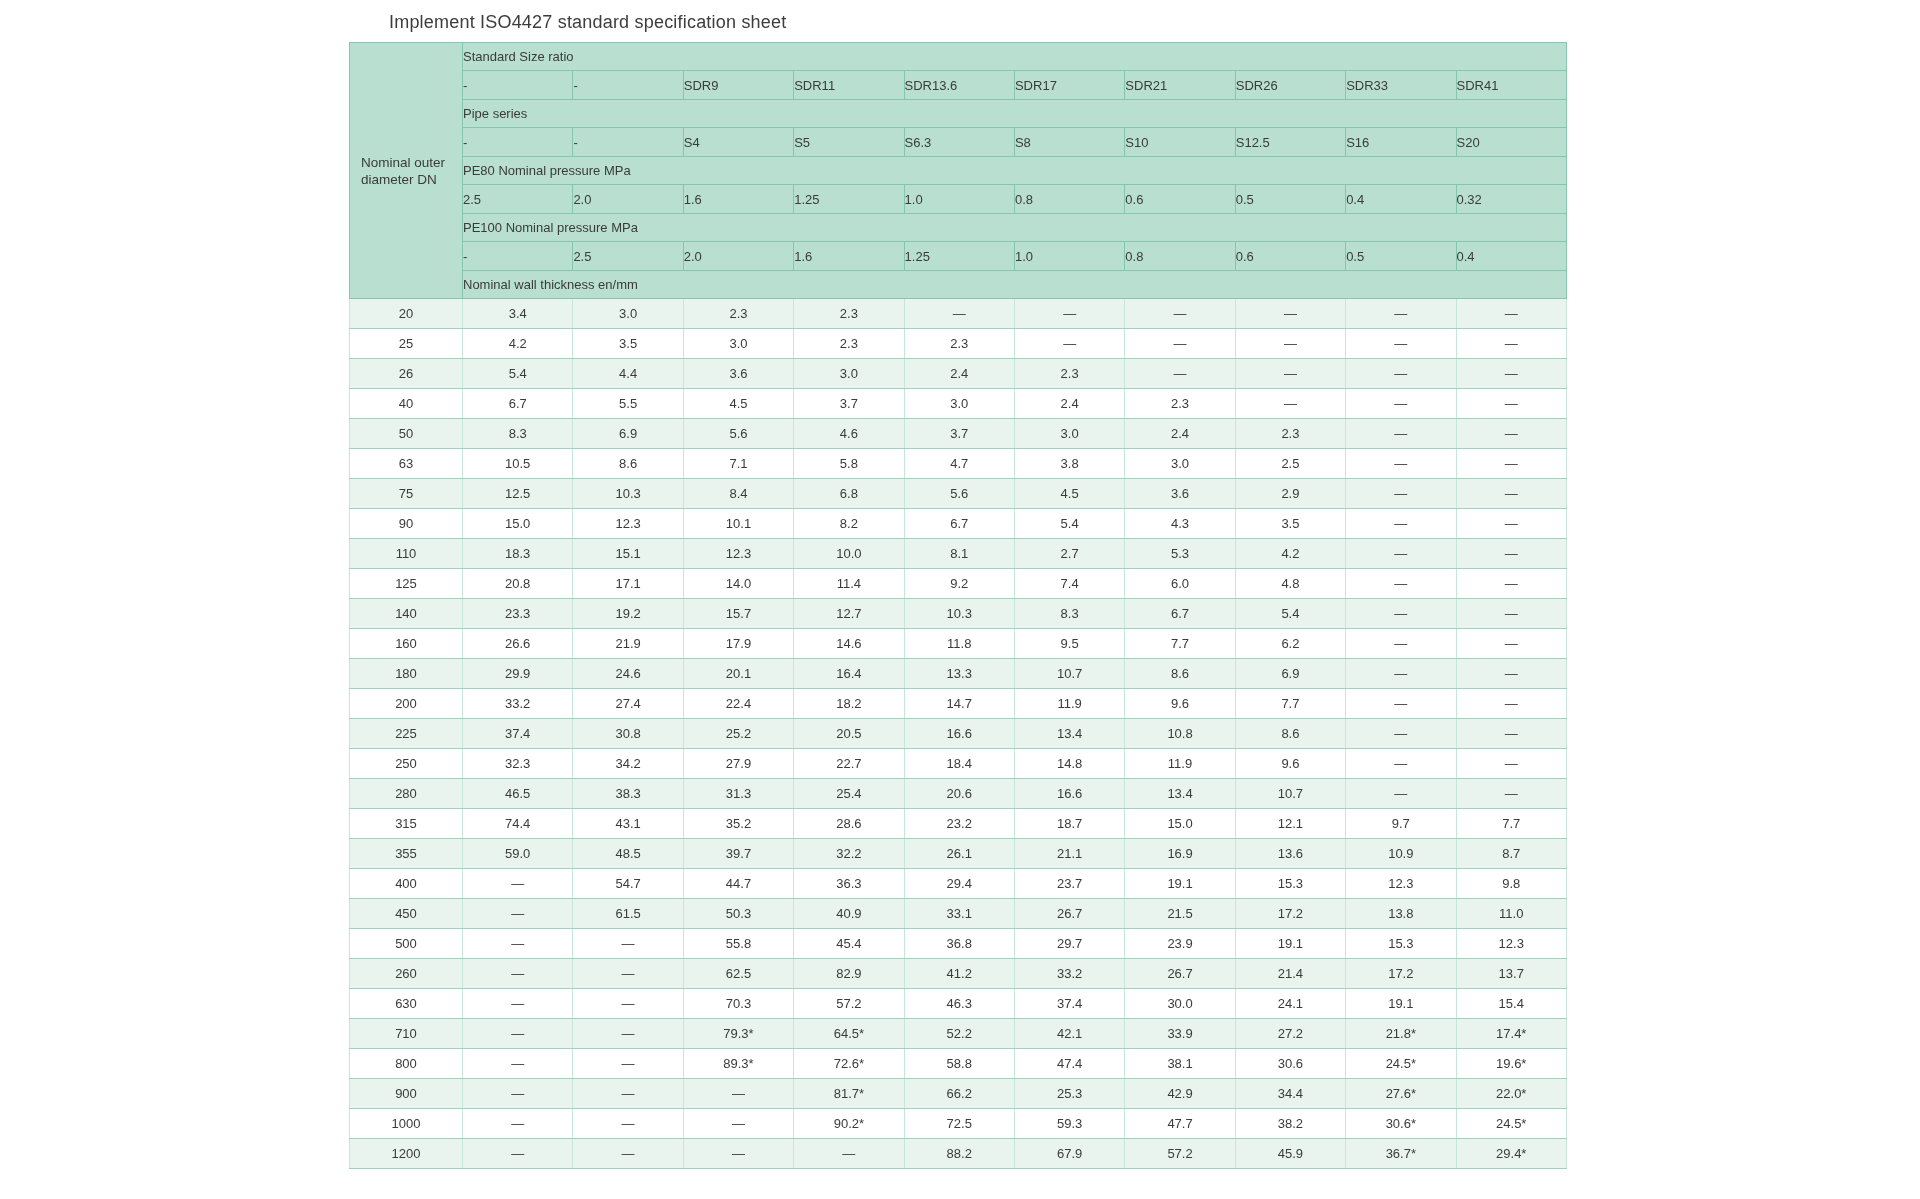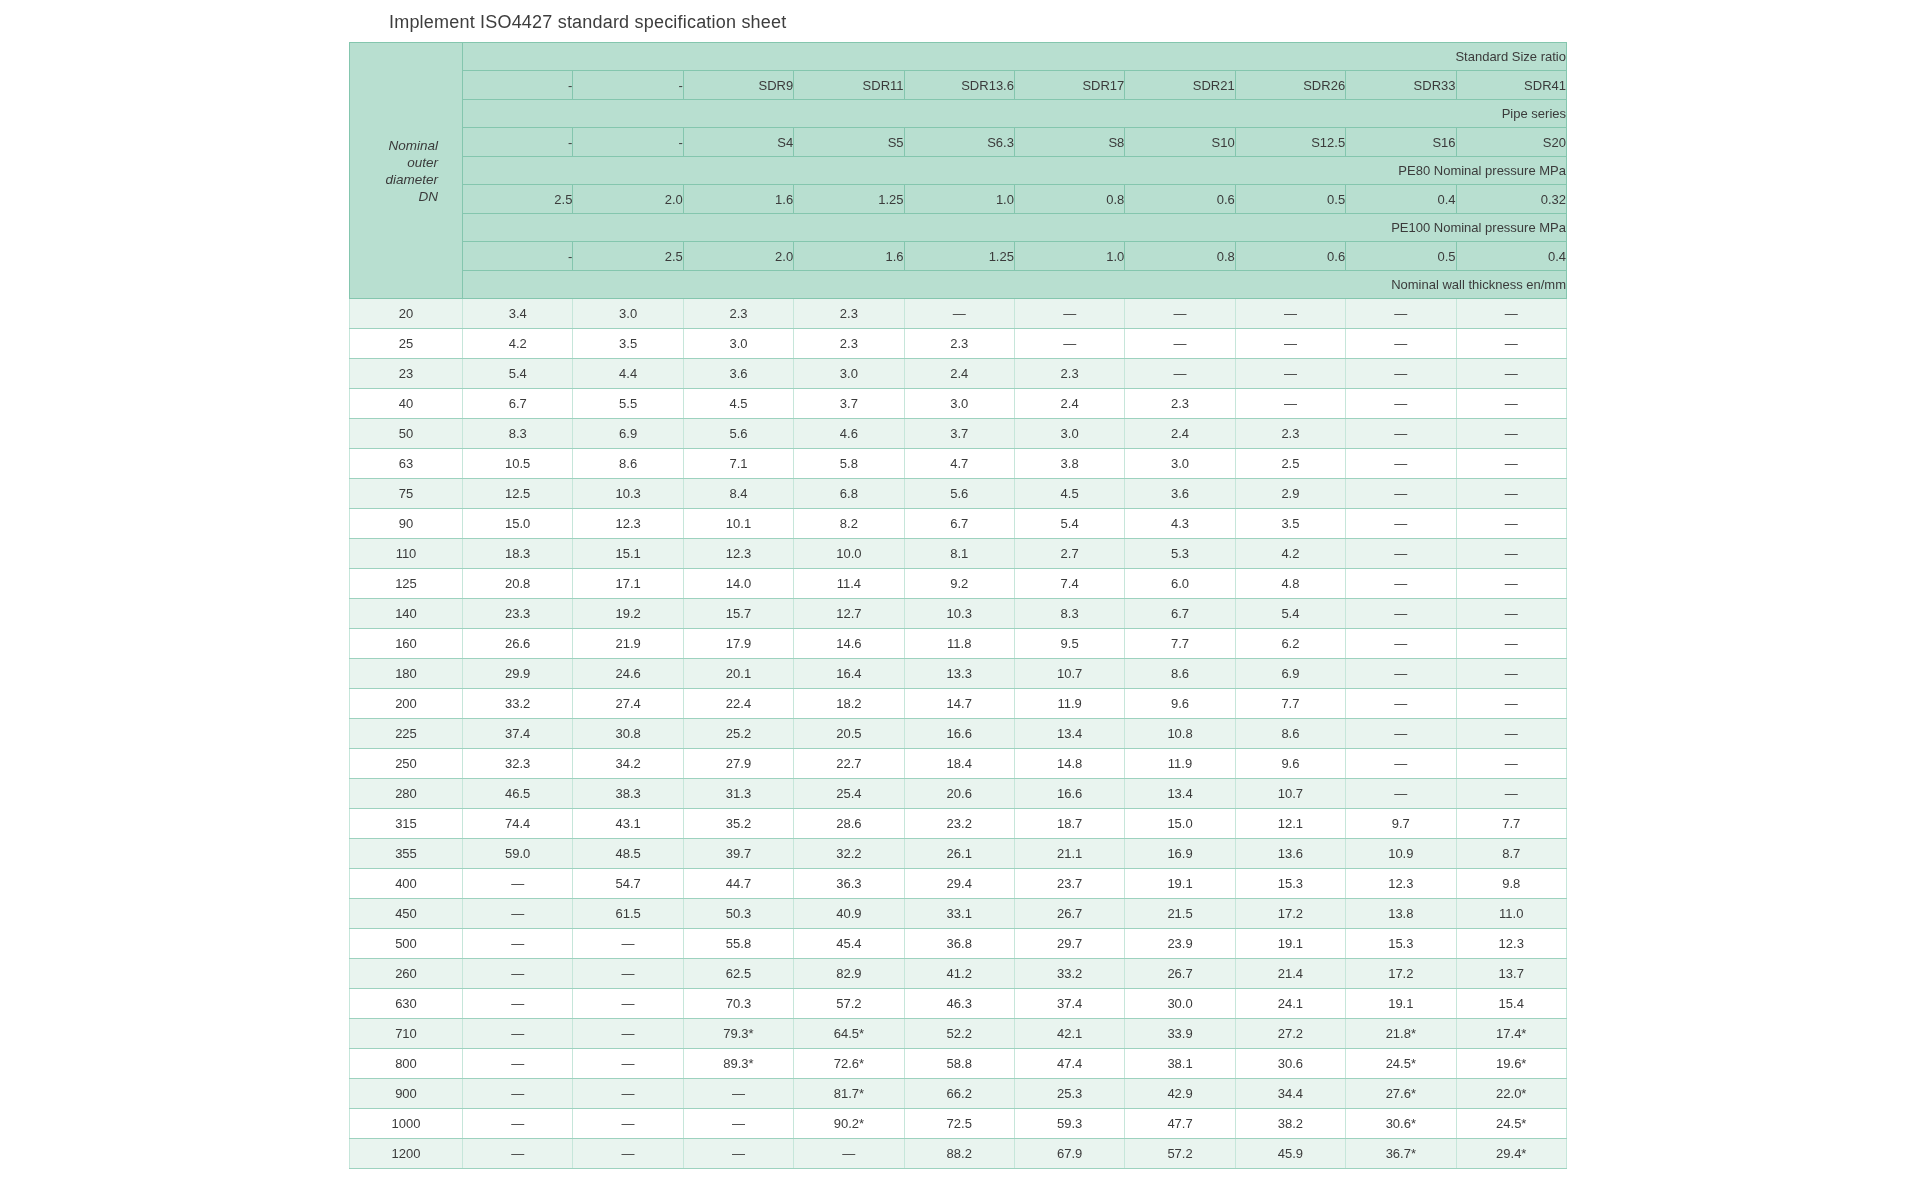--- a/index.html
+++ b/index.html
@@ -27,28 +27,27 @@
     table-layout: fixed;
     border: 1px solid var(--border-strong, #84c6ae);
     font-size: 13px;
     color: var(--text, #3b3b3b);
   }
   col.dn-col { width: 113px; }
   
   thead td {
     background: var(--header-bg, #b8dfd0);
     border: 1px solid var(--border-strong, #84c6ae);
-    text-align: right;
+    text-align: left;
     vertical-align: middle;
   }
   td.corner {
-    padding: 0 24px;
+    padding: 0 11px;
     line-height: 17px;
     font-size: 13.5px;
-    font-style: italic;
   }
   td.band { height: 28px; }
   td.hval { height: 29px; }
   
   tbody td {
     height: 30px;
     text-align: center;
     vertical-align: middle;
     background: #ffffff;
     border-top: 1px solid var(--border-row, #9dd2bf);
@@ -165,21 +164,21 @@
           <td class="val">3.0</td>
           <td class="val">2.3</td>
           <td class="val">2.3</td>
           <td class="val">—</td>
           <td class="val">—</td>
           <td class="val">—</td>
           <td class="val">—</td>
           <td class="val">—</td>
         </tr>
         <tr class="stripe">
-          <td class="dn">23</td>
+          <td class="dn">26</td>
           <td class="val">5.4</td>
           <td class="val">4.4</td>
           <td class="val">3.6</td>
           <td class="val">3.0</td>
           <td class="val">2.4</td>
           <td class="val">2.3</td>
           <td class="val">—</td>
           <td class="val">—</td>
           <td class="val">—</td>
           <td class="val">—</td>

